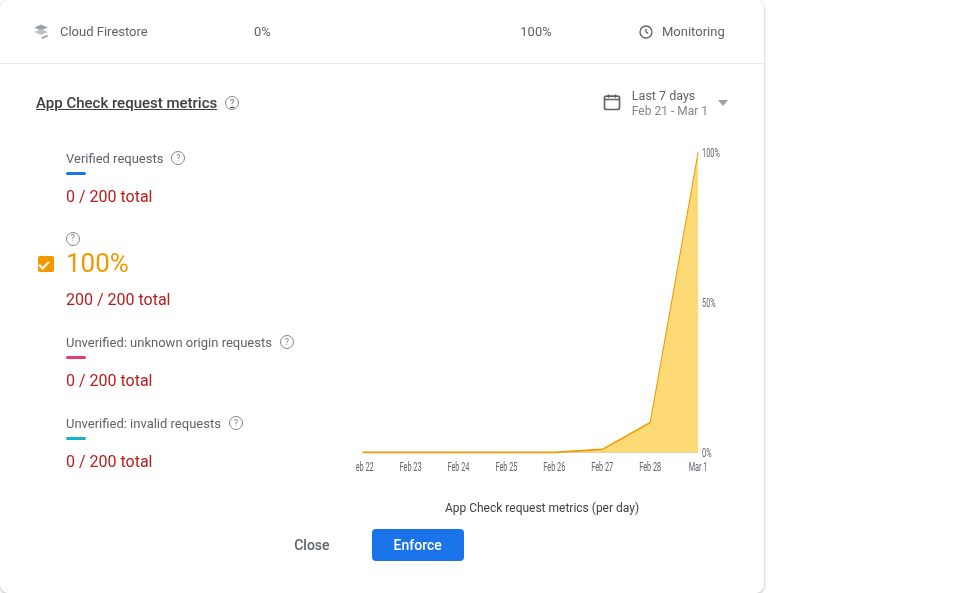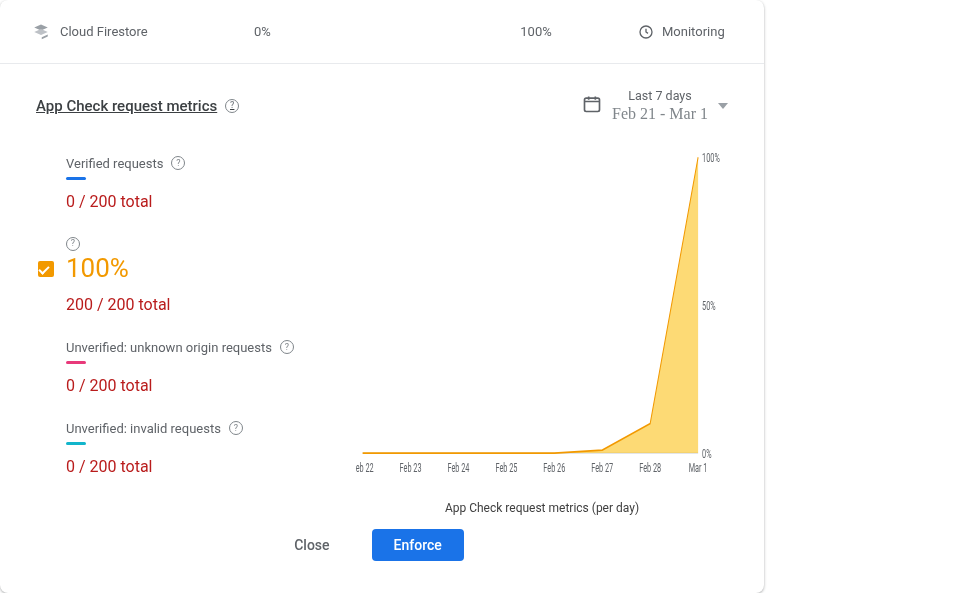--- a/index.html
+++ b/index.html
@@ -82,22 +82,22 @@
     line-height: 1;
     cursor: default;
   }
   .date-picker {
     display: flex;
     align-items: center;
     gap: 10px;
     color: #5f6368;
     cursor: pointer;
   }
-  .date-picker .label { font-size: 12.5px; line-height: 1.25; text-align: center; }
-  .date-picker .label .sub { color: #80868b; font-size: 16px; font-family: Liberation Serif, serif; }
+  .date-picker .label { font-size: 12.5px; line-height: 1.25; }
+  .date-picker .label .sub { color: #80868b; font-size: 12px; }
   .tri-down {
     width: 0; height: 0;
     border-left: 5px solid transparent;
     border-right: 5px solid transparent;
     border-top: 6px solid #9aa0a6;
   }
 
   
   .main {
     display: flex;

